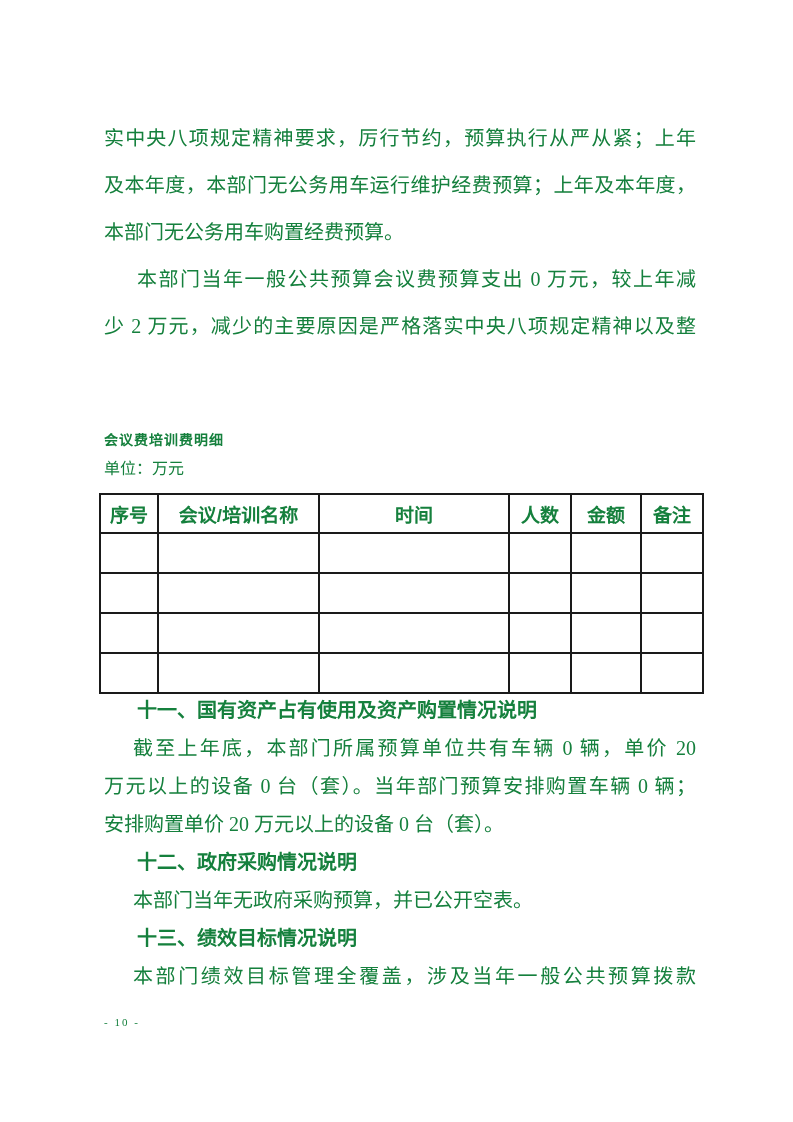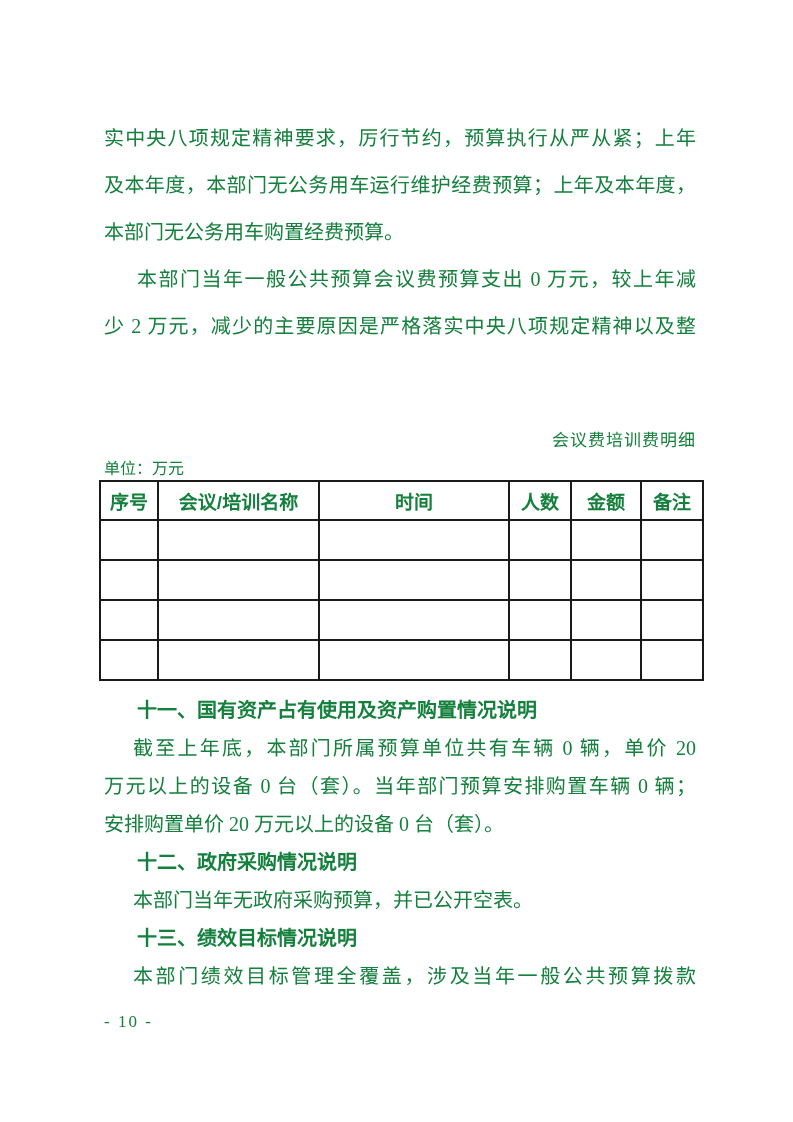--- a/index.html
+++ b/index.html
@@ -20,35 +20,35 @@
     font-size:20px;line-height:47px;
   }
   .bline{display:block;}
   .just{text-align:justify;text-align-last:justify;text-justify:inter-character;}
   .left{text-align:left;text-align-last:left;}
   .ind-body{padding-left:33px;}
   
   .tbl-title{
     position:absolute;
     top:429px;left:104px;width:592px;
-    text-align:right;
-    font-size:17px;font-weight:normal;line-height:24px;
+    text-align:left;
+    font-size:14px;font-weight:bold;line-height:24px;
     font-family:"Liberation Serif", serif;
     letter-spacing:1px;
   }
   .unit-note{
     position:absolute;
     top:460px;left:104px;width:592px;
     text-align:left;
     font-size:16px;line-height:18px;
   }
   
   table.detail{
     position:absolute;
-    top:480px;left:99px;width:603px;
+    top:493px;left:99px;width:603px;
     border-collapse:collapse;
     table-layout:fixed;
     border-radius:8px;
   }
   table.detail th, table.detail td{
     border:2px solid #1a1a1a;
     padding:0;
     text-align:center;
     vertical-align:middle;
   }
@@ -71,21 +71,21 @@
     font-weight:bold;
     padding-left:33px;
     text-align:left;text-align-last:left;
     white-space:nowrap;
   }
   .sec-ind{padding-left:29px;}
   
   .page-number{
     position:absolute;
     top:1013px;left:104px;
-    font-size:17px;line-height:18px;
+    font-size:11px;line-height:18px;
     letter-spacing:2px;
     white-space:nowrap;
   }
 </style>
 </head>
 <body>
 
 <div class="page">
 
   <div class="top-block">

